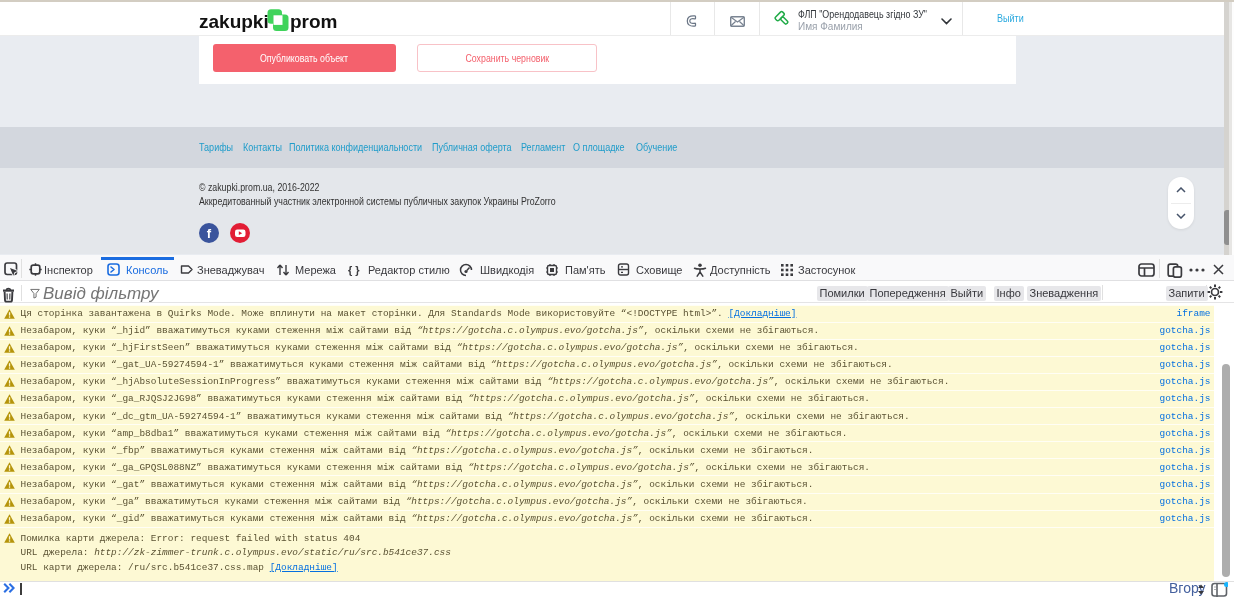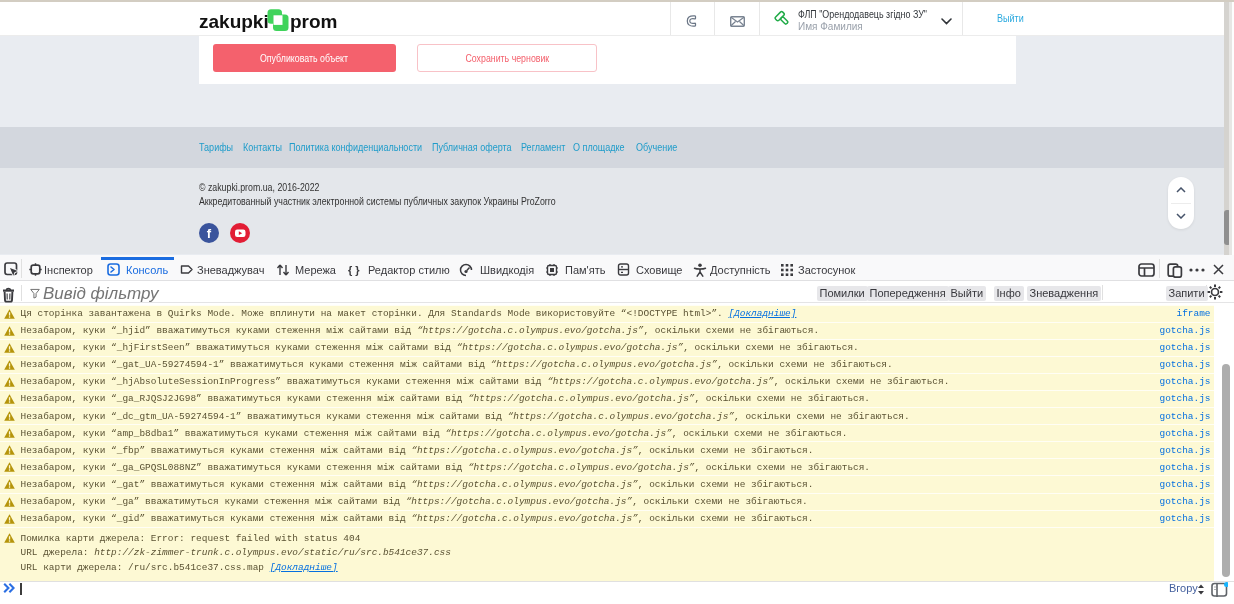--- a/index.html
+++ b/index.html
@@ -51,30 +51,30 @@
 #filterrow { position:absolute; left:0; top:27px; width:1234px; height:21px; background:#fff; border-bottom:1px solid #e4e4e5; }
 #filterph { position:absolute; left:43px; top:5px; font-size:17px; color:#757575; line-height:13px;font-style:italic; }
 .fpill { position:absolute; top:3.5px; height:15px; background:#e7e7ea; border-radius:2px; font-size:11px; color:#38383d; line-height:15px; padding:0 3px; }
 .fplain { position:absolute; top:21px; height:16px; font-size:11px; color:#38383d; line-height:16px;text-align:right; }
 
 #consolearea { position:absolute; left:0; top:49.5px; width:1234px; height:530px; background:#fff; }
 .crow { position:relative; width:1213.5px; background:#fdf9d4; border-top:1px solid #fffef5; height:17.1px; font-family:"Liberation Mono",monospace; font-size:9.45px; color:#5a5233; }
 .crow .msg { position:absolute; left:20.5px; top:2.5px; line-height:11px; white-space:nowrap; }
 .crow .src { position:absolute; right:3px; top:2.5px; line-height:11px; color:#0570e0; }
 .crow svg.warn { position:absolute; left:4px; top:3px; }
-.link { color:#0570e0; text-decoration:underline;font-style:italic; }
+.link { color:#0570e0; text-decoration:underline; }
 .urlit { font-style:italic; }
 #bigrow { height:70px; }
 #bigrow .msg { top:5px; }
 #bigrow svg.warn { top:5.5px; }
 #bigrow .l2 { position:absolute; left:20.5px; top:19.5px; line-height:11px; white-space:nowrap; }
 #bigrow .l3 { position:absolute; left:20.5px; top:34px; line-height:11px; white-space:nowrap; }
 #inputrow { position:absolute; left:0; top:325.5px; width:1234px; height:23px; border-top:1px solid #e0e0e0; background:#fff; }
 #cursor { position:absolute; left:20px; top:1px; width:1.5px; height:12px; background:#3c3c3c; }
-#gotop { position:absolute; left:1169px; top:0.5px; font-size:11px; color:#44609e; line-height:12px; }
+#gotop { position:absolute; left:1169px; top:0.5px; font-size:14px; color:#44609e; line-height:12px; }
 #dtsb { position:absolute; left:1222px; top:109px; width:8px; height:213px; background:#adadad; border-radius:4px; }
 </style>
 </head>
 <body>
 
 <div id="page">
   <div id="topline"></div>
   <div id="header">
     <div id="logo">
       <svg width="145" height="28" viewBox="0 0 145 28">

